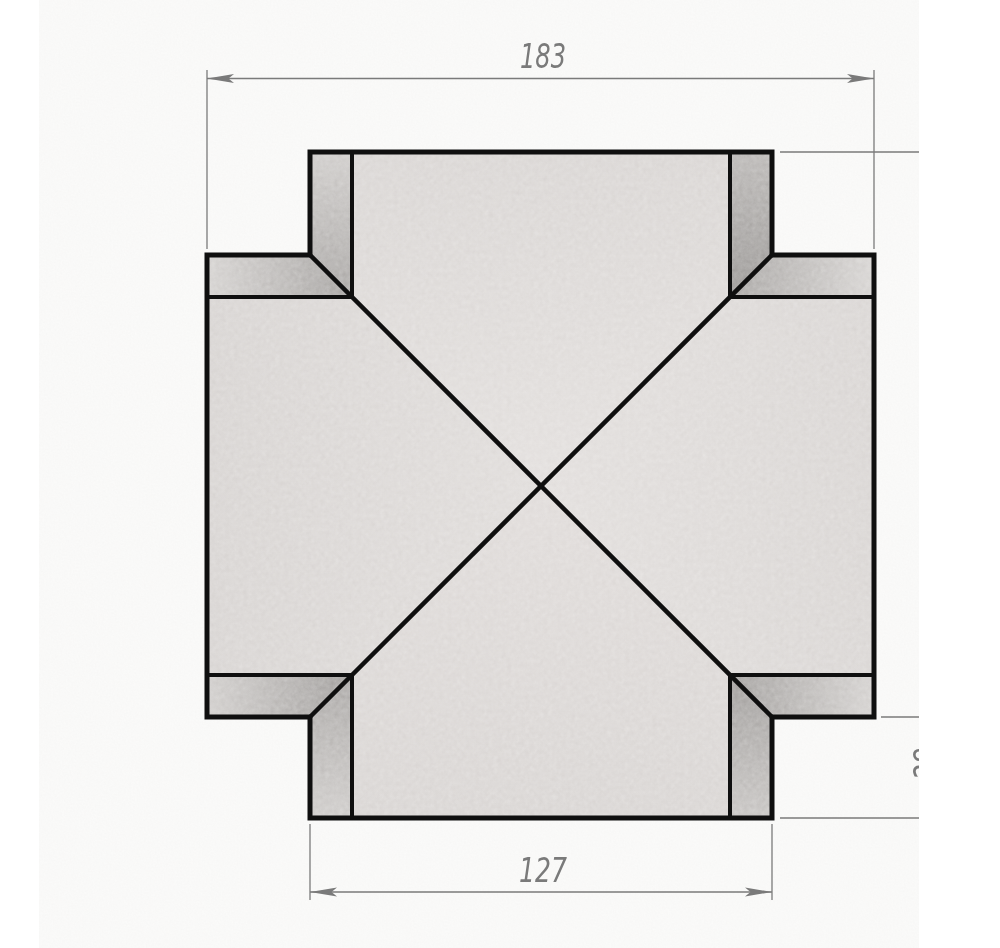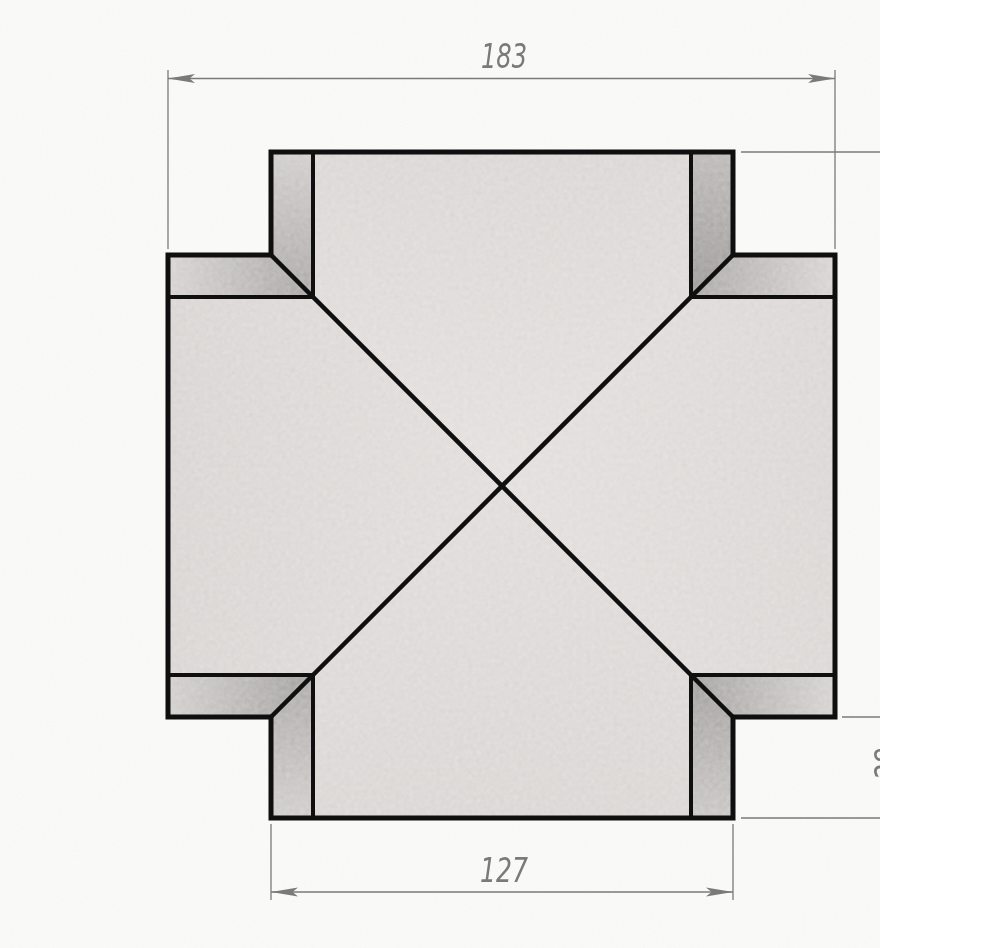--- a/index.html
+++ b/index.html
@@ -1,17 +1,17 @@
 <!DOCTYPE html>
 <html><head>
 <meta charset="utf-8">
 <style>
   html,body { margin:0; padding:0; }
   body { font-family:"DejaVu Sans", sans-serif; }
-  .stage { position:relative; width:880px; height:948px; overflow:hidden; }
+  .stage { position:relative; width:880px; height:948px; overflow:hidden;padding-left:39px; }
   .stage svg { display:block; }
   .dim-text {
     font-family:"DejaVu Sans", sans-serif;
     font-style:italic;
     font-size:33px;
     font-weight:400;
   }
   .thin { stroke-width:1.3; fill:none; }
   .edge5 { stroke-width:5; fill:none; stroke-linejoin:miter; }
   .edge45 { stroke-width:4.5; fill:none; }

